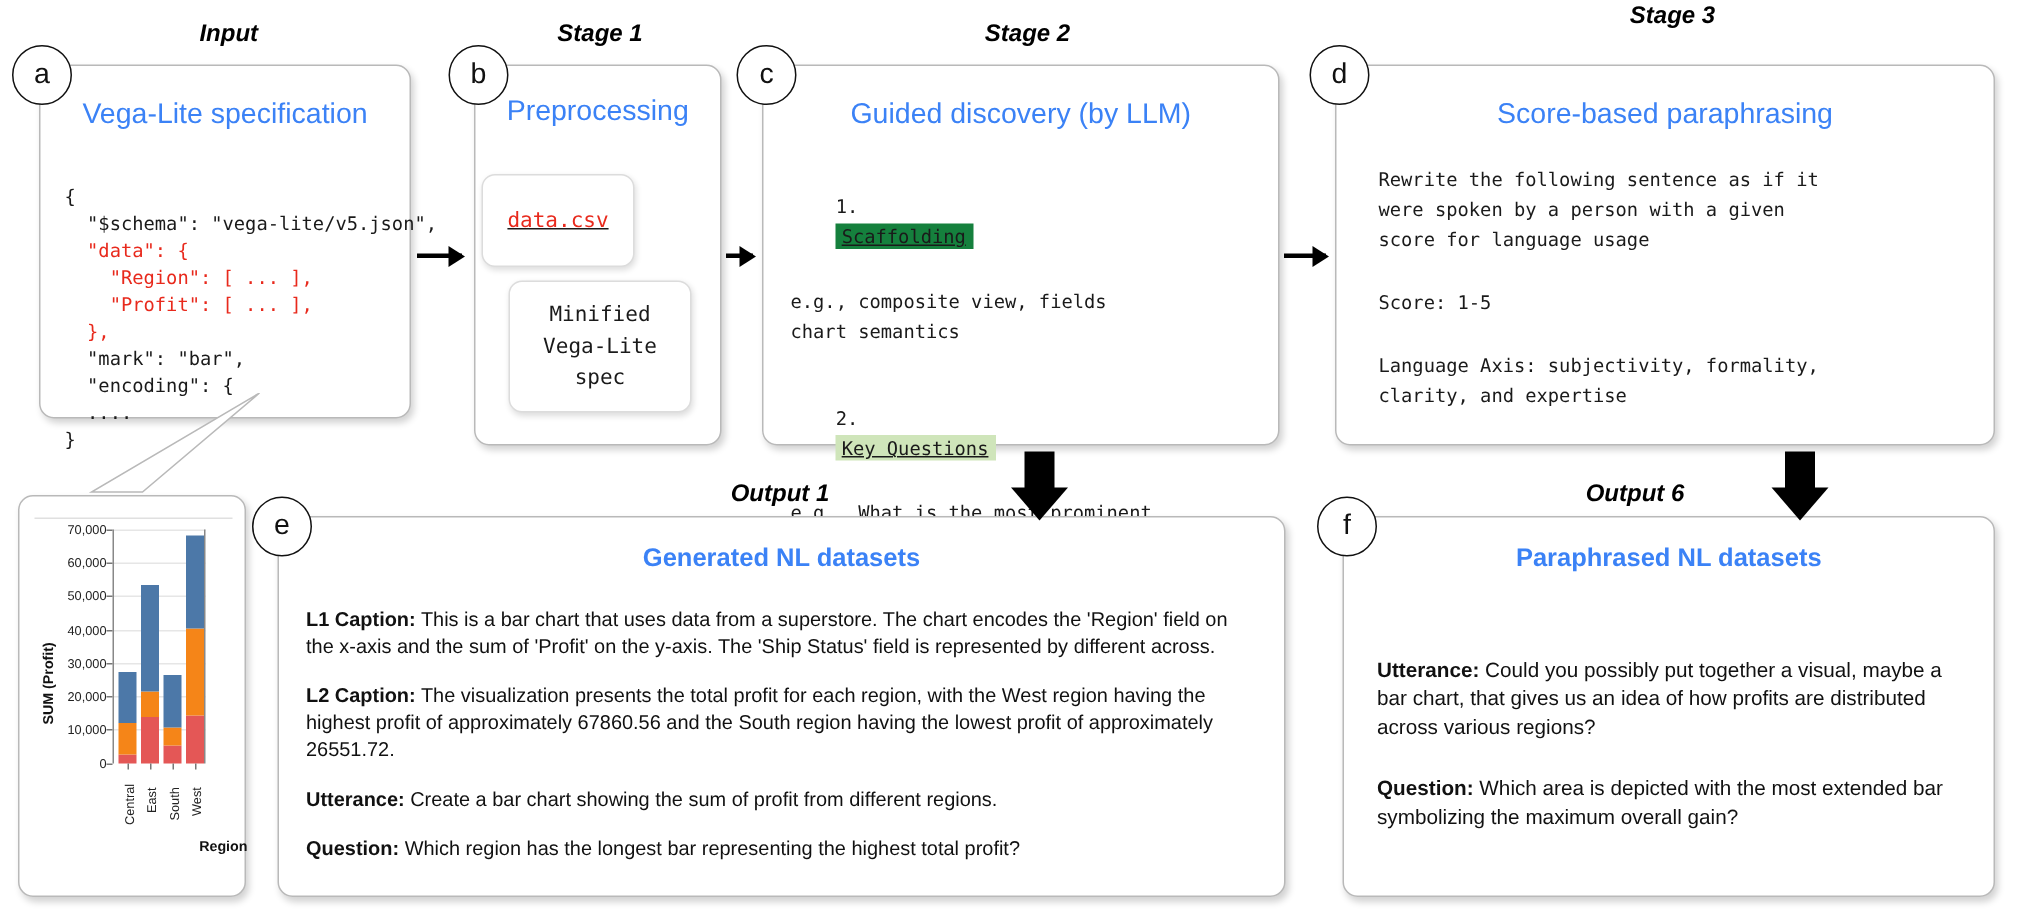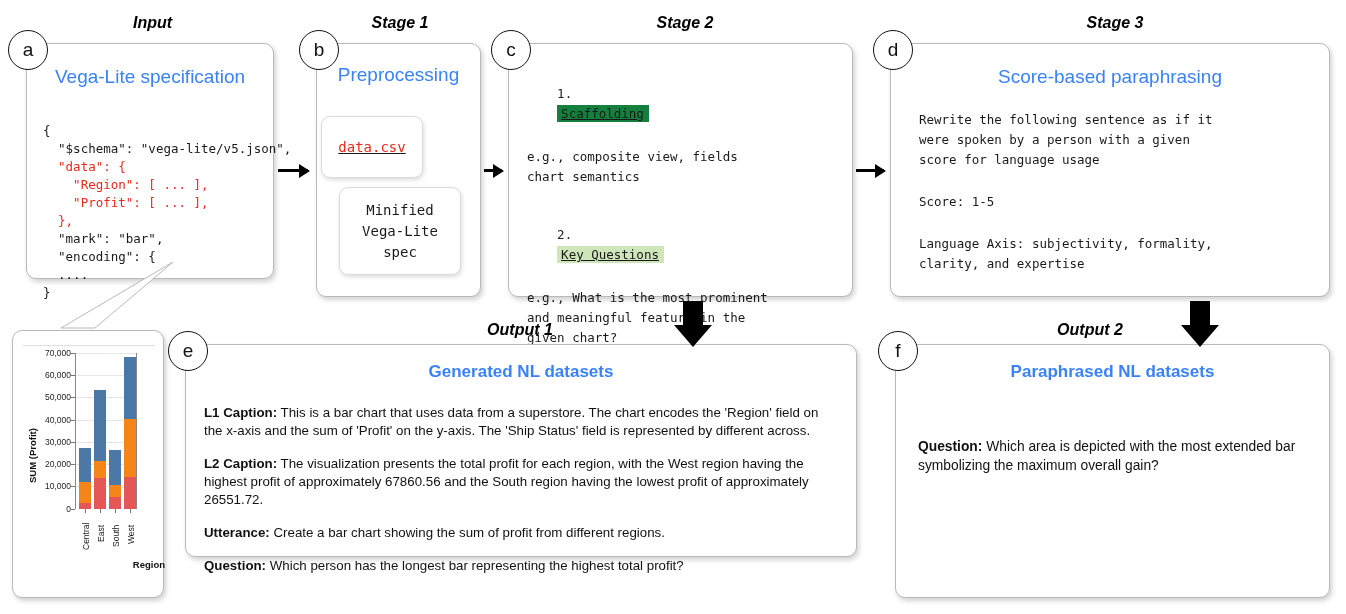--- a/index.html
+++ b/index.html
@@ -103,23 +103,23 @@
   .seg{position:absolute;}
   
   .bubble-tail{position:absolute;z-index:3;}
 </style>
 </head>
 <body>
 
 <div class="stage-title" style="left:60px;top:14px;width:185px;">Input</div>
 <div class="stage-title" style="left:320px;top:14px;width:160px;">Stage 1</div>
 <div class="stage-title" style="left:520px;top:14px;width:330px;">Stage 2</div>
-<div class="stage-title" style="left:900px;top:14px;width:430px;">Stage 3</div>
+<div class="stage-title" style="left:900px;top:2px;width:430px;">Stage 3</div>
 <div class="stage-title" style="left:210px;top:321px;width:620px;">Output 1</div>
-<div class="stage-title" style="left:900px;top:321px;width:380px;">Output 2</div>
+<div class="stage-title" style="left:900px;top:321px;width:380px;">Output 6</div>
 
 <div class="card" style="left:26px;top:43px;width:248px;height:236px;">
   <div class="card-title" style="margin-top:22px;">Vega-Lite specification</div>
   <div class="mono" style="margin:16px 0 0 16px;">
 <span>{</span>
 <span>  "$schema": "vega-lite/v5.json",</span>
 <span class="red">  "data": {</span>
 <span class="red">    "Region": [ ... ],</span>
 <span class="red">    "Profit": [ ... ],</span>
 <span class="red">  },</span>
@@ -146,20 +146,21 @@
     <span>Minified
 Vega-Lite
 spec</span>
   </div>
 </div>
 <div class="badge" style="left:299px;top:30px;">
   <span>b</span>
 </div>
 
 <div class="card" style="left:508px;top:43px;width:345px;height:254px;">
+  <div class="card-title" style="margin-top:22px;">Guided discovery (by LLM)</div>
   <div class="mono" style="margin:20px 0 0 18px;line-height:20px;">
     <span>1.</span>
     <span class="hl hl-orange">Scaffolding</span>
   </div>
   <div class="mono" style="margin:3px 0 0 18px;line-height:20px;">e.g., composite view, fields
 chart semantics</div>
   <div class="mono" style="margin:18px 0 0 18px;line-height:20px;">
     <span>2.</span>
     <span class="hl hl-green">Key Questions</span>
   </div>
@@ -255,44 +256,47 @@
 
     <div class="xtick" style="left:68px;top:219px;">Central</div>
     <div class="xtick" style="left:83px;top:211px;">East</div>
     <div class="xtick" style="left:98px;top:216px;">South</div>
     <div class="xtick" style="left:113px;top:213px;">West</div>
 
     <div class="xlab" style="left:0;top:228px;">Region</div>
   </div>
 </div>
 
-<div class="card" style="left:185px;top:344px;width:672px;height:213px;">
+<div class="card" style="left:185px;top:344px;width:672px;height:254px;">
   <div class="card-title" style="margin-top:17px;font-weight:bold;font-size:17px;">Generated NL datasets</div>
   <div class="body-text" style="margin:22px 18px 0 18px;">
     <div class="bt-block">
       <b>L1 Caption:</b><span> This is a bar chart that uses data from a superstore. The chart encodes the 'Region' field on the x-axis and the sum of 'Profit' on the y-axis. The 'Ship Status' field is represented by different across.</span>
     </div>
     <div class="bt-block">
       <b>L2 Caption:</b><span> The visualization presents the total profit for each region, with the West region having the highest profit of approximately 67860.56 and the South region having the lowest profit of approximately 26551.72.</span>
     </div>
     <div class="bt-block">
       <b>Utterance:</b><span> Create a bar chart showing the sum of profit from different regions.</span>
     </div>
     <div class="bt-block">
-      <b>Question:</b><span> Which person has the longest bar representing the highest total profit?</span>
+      <b>Question:</b><span> Which region has the longest bar representing the highest total profit?</span>
     </div>
   </div>
 </div>
 <div class="badge" style="left:168px;top:331px;">
   <span>e</span>
 </div>
 
 <div class="card" style="left:895px;top:344px;width:435px;height:254px;">
   <div class="card-title" style="margin-top:17px;font-weight:bold;font-size:17px;">Paraphrased NL datasets</div>
   <div class="body-text" style="margin:55px 22px 0 22px;font-size:13.8px;line-height:19px;">
+    <div style="margin-bottom:22px;">
+      <b>Utterance:</b><span> Could you possibly put together a visual, maybe a bar chart, that gives us an idea of how profits are distributed across various regions?</span>
+    </div>
     <div>
       <b>Question:</b><span> Which area is depicted with the most extended bar symbolizing the maximum overall gain?</span>
     </div>
   </div>
 </div>
 <div class="badge" style="left:878px;top:331px;">
   <span>f</span>
 </div>
 
 </body></html>

